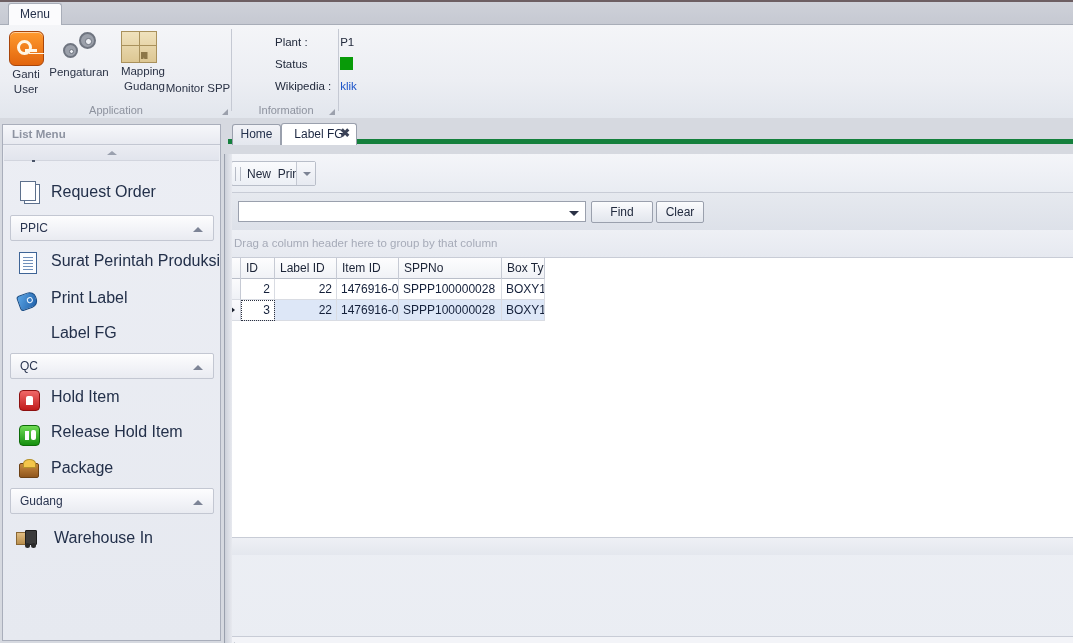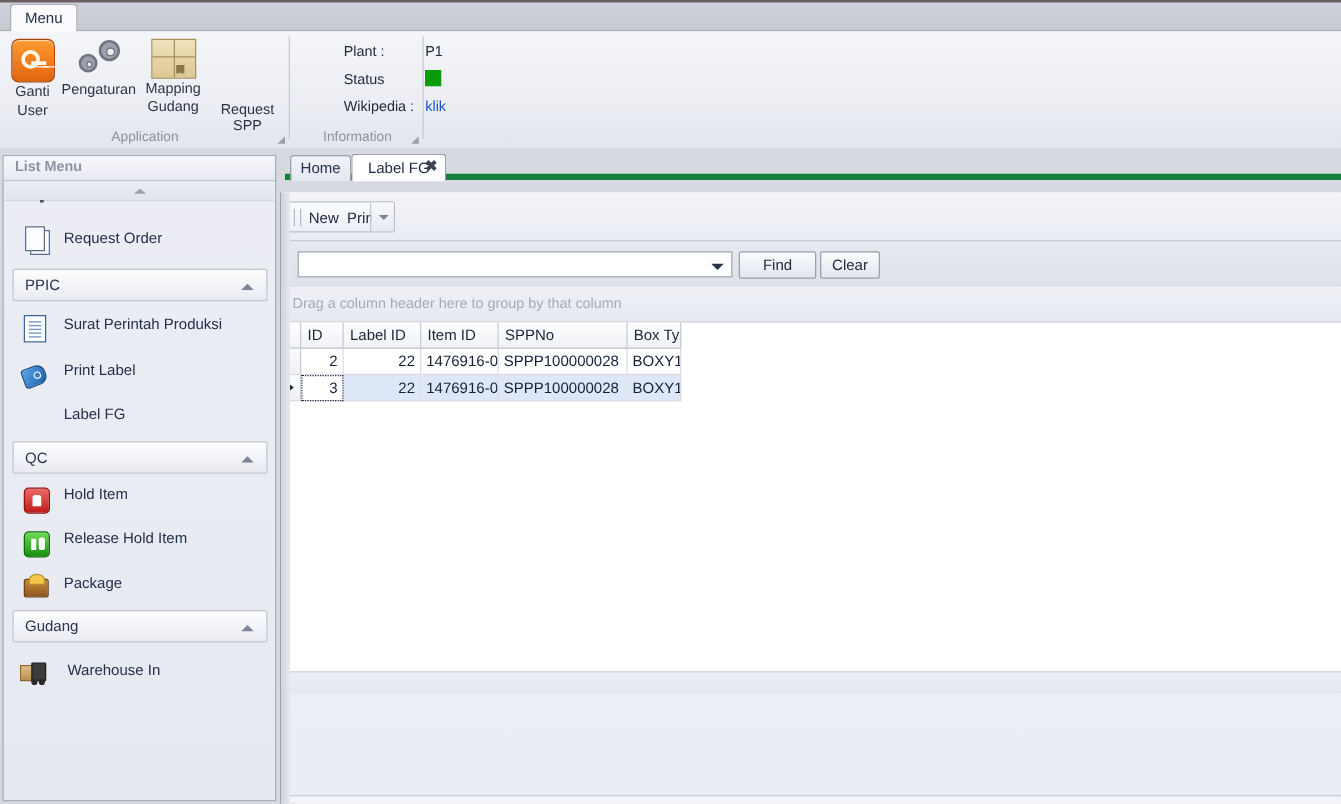--- a/index.html
+++ b/index.html
@@ -145,21 +145,21 @@
   .lp-partial{
     height:10px;position:relative;
   }
   .lp-partial .dot{
     position:absolute;left:28px;top:-1px;width:3px;height:3px;background:#4a5468;
   }
   .nav-item{
     position:relative;height:42px;padding-left:12px;cursor:default;
   }
   .nav-item .ni-label{
-    position:absolute;left:47px;top:13px;font-size:12px;color:#23304a;
+    position:absolute;left:47px;top:13px;font-size:16px;color:#23304a;
     white-space:nowrap;
   }
   .nav-item.no-icon .ni-label{left:47px;}
   .nav-icon{position:absolute;left:12px;top:9px;width:26px;height:25px;}
 
   .group-header{
     position:relative;margin:3px 6px 0 6px;height:26px;
     background:linear-gradient(to bottom,#fdfdfe 0%,#f3f4f8 50%,#e9ebf1 100%);
     border:1px solid #c3c7d2;border-radius:2px;
     box-sizing:border-box;cursor:default;
@@ -434,30 +434,30 @@
         </div>
 
         <div class="rbtn" style="left:46px;top:6px;width:66px;">
           <div class="ico-gears">
             <div class="gear gear-a"></div>
             <div class="gear gear-b"></div>
           </div>
           <span class="rlabel">Pengaturan</span>
         </div>
 
-        <div class="rbtn" style="left:112px;top:6px;width:53px;">
+        <div class="rbtn" style="left:112px;top:6px;width:53px;text-align:right;">
           <div class="ico-grid">
               <span class="pallet"></span>
             </div>
           <span class="rlabel">Mapping</span>
           <span class="rlabel">Gudang</span>
         </div>
 
         <div class="rbtn" style="left:165px;top:55px;width:66px;">
-          <span class="rlabel">Request SPP</span>
+          <span class="rlabel">Monitor SPP</span>
         </div>
 
         <div class="rgroup-label">Application</div>
         <div class="rgroup-launcher"></div>
         <div class="rsep"></div>
       </div>
 
       <div class="rgroup" style="left:233px;width:106px;">
         <div class="info-table">
           <div class="info-row">

